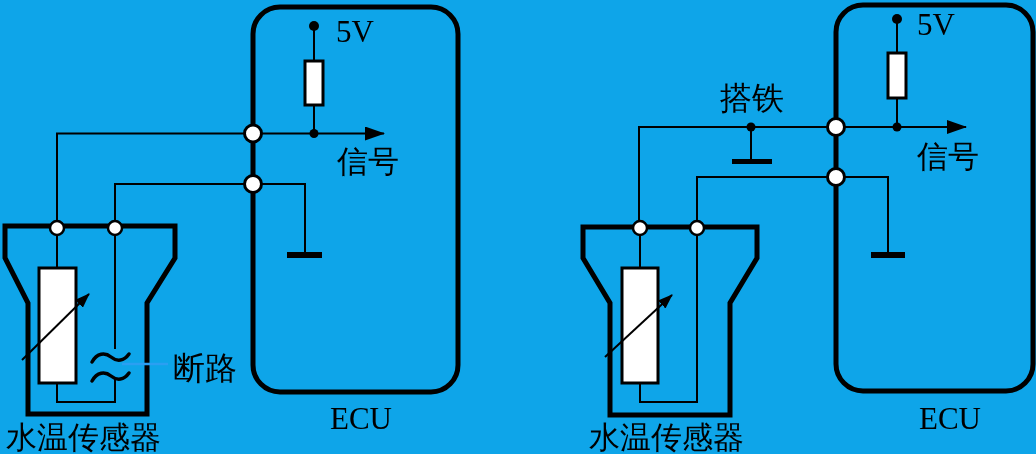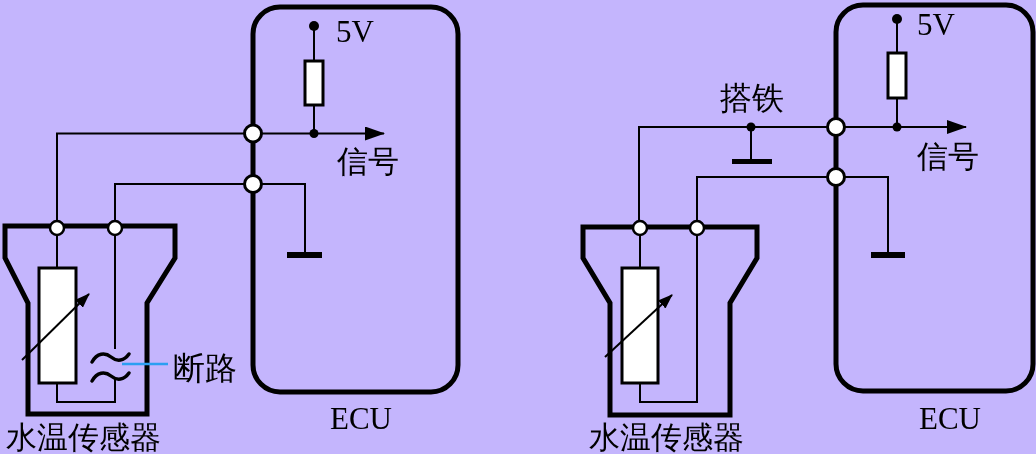--- a/index.html
+++ b/index.html
@@ -1,17 +1,17 @@
 <!DOCTYPE html>
 <html><head>
 <meta charset="utf-8">
 <style>
   html,body{margin:0;padding:0;background:#fff;}
   .figure{
-    width:1036px;height:454px;position:relative;background:#c4b5fd;
+    width:1036px;height:454px;position:relative;background:#0ea5e9;
     font-family:"Liberation Serif","DejaVu Serif",serif;
     overflow:hidden;
   }
   svg{display:block}
   text{fill:#000;}
   .lbl{font-size:31px;}
   .lbl-cn{font-size:32px;}
 </style>
 </head>
 <body>

